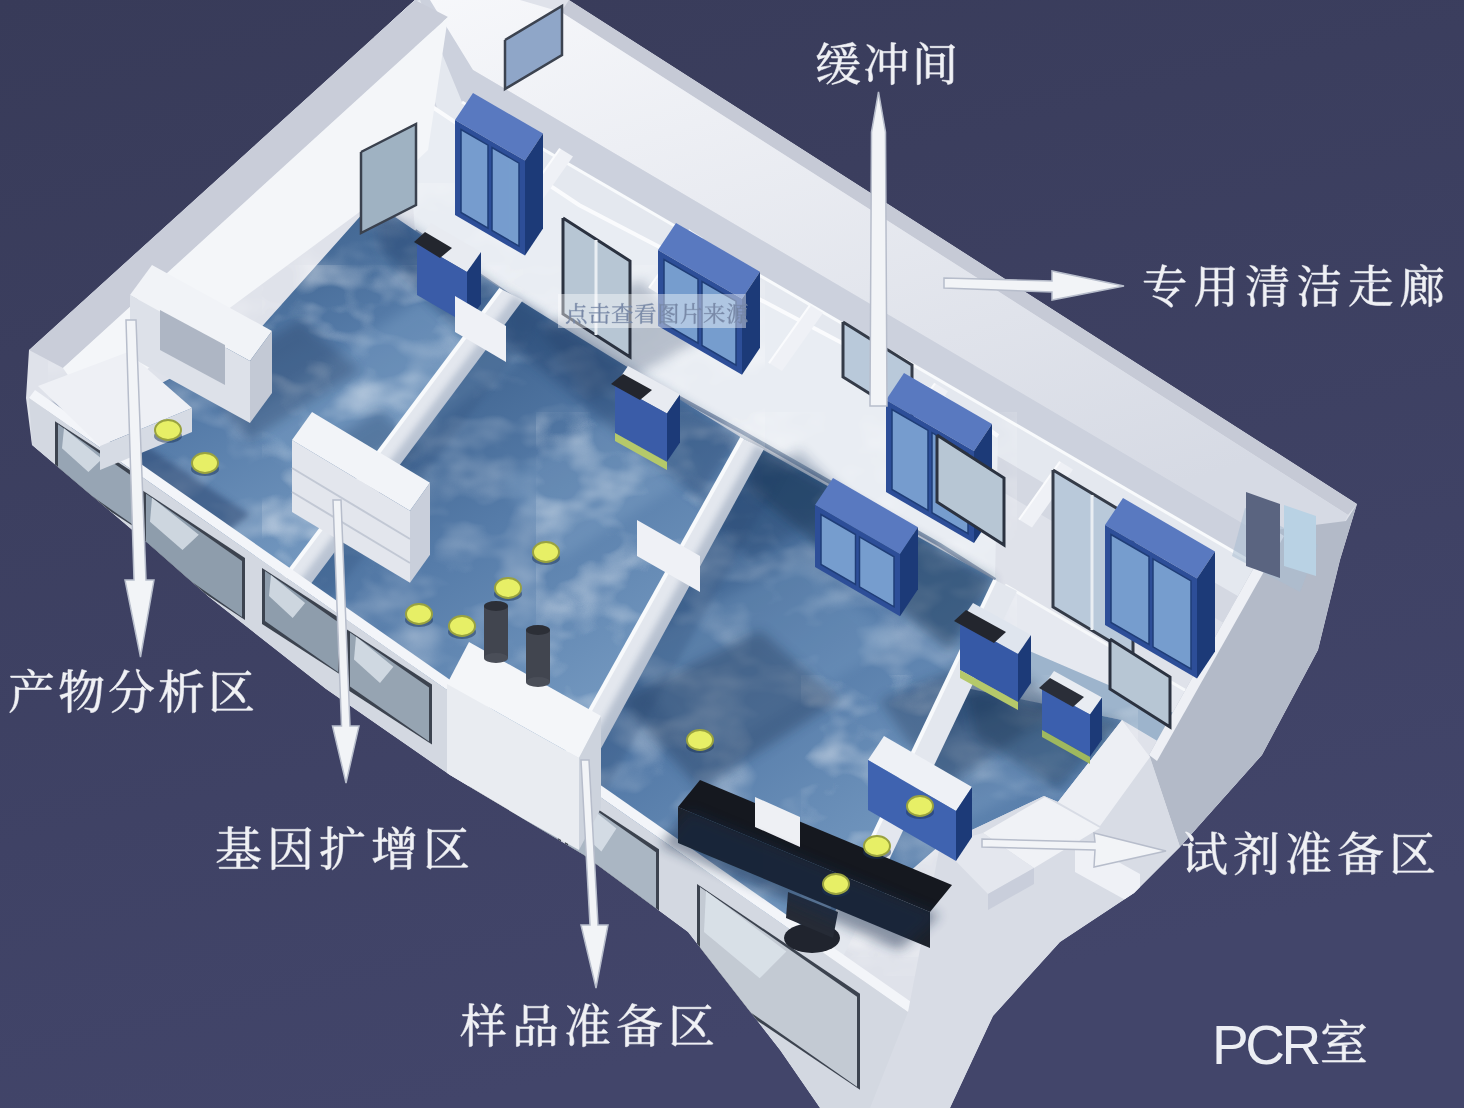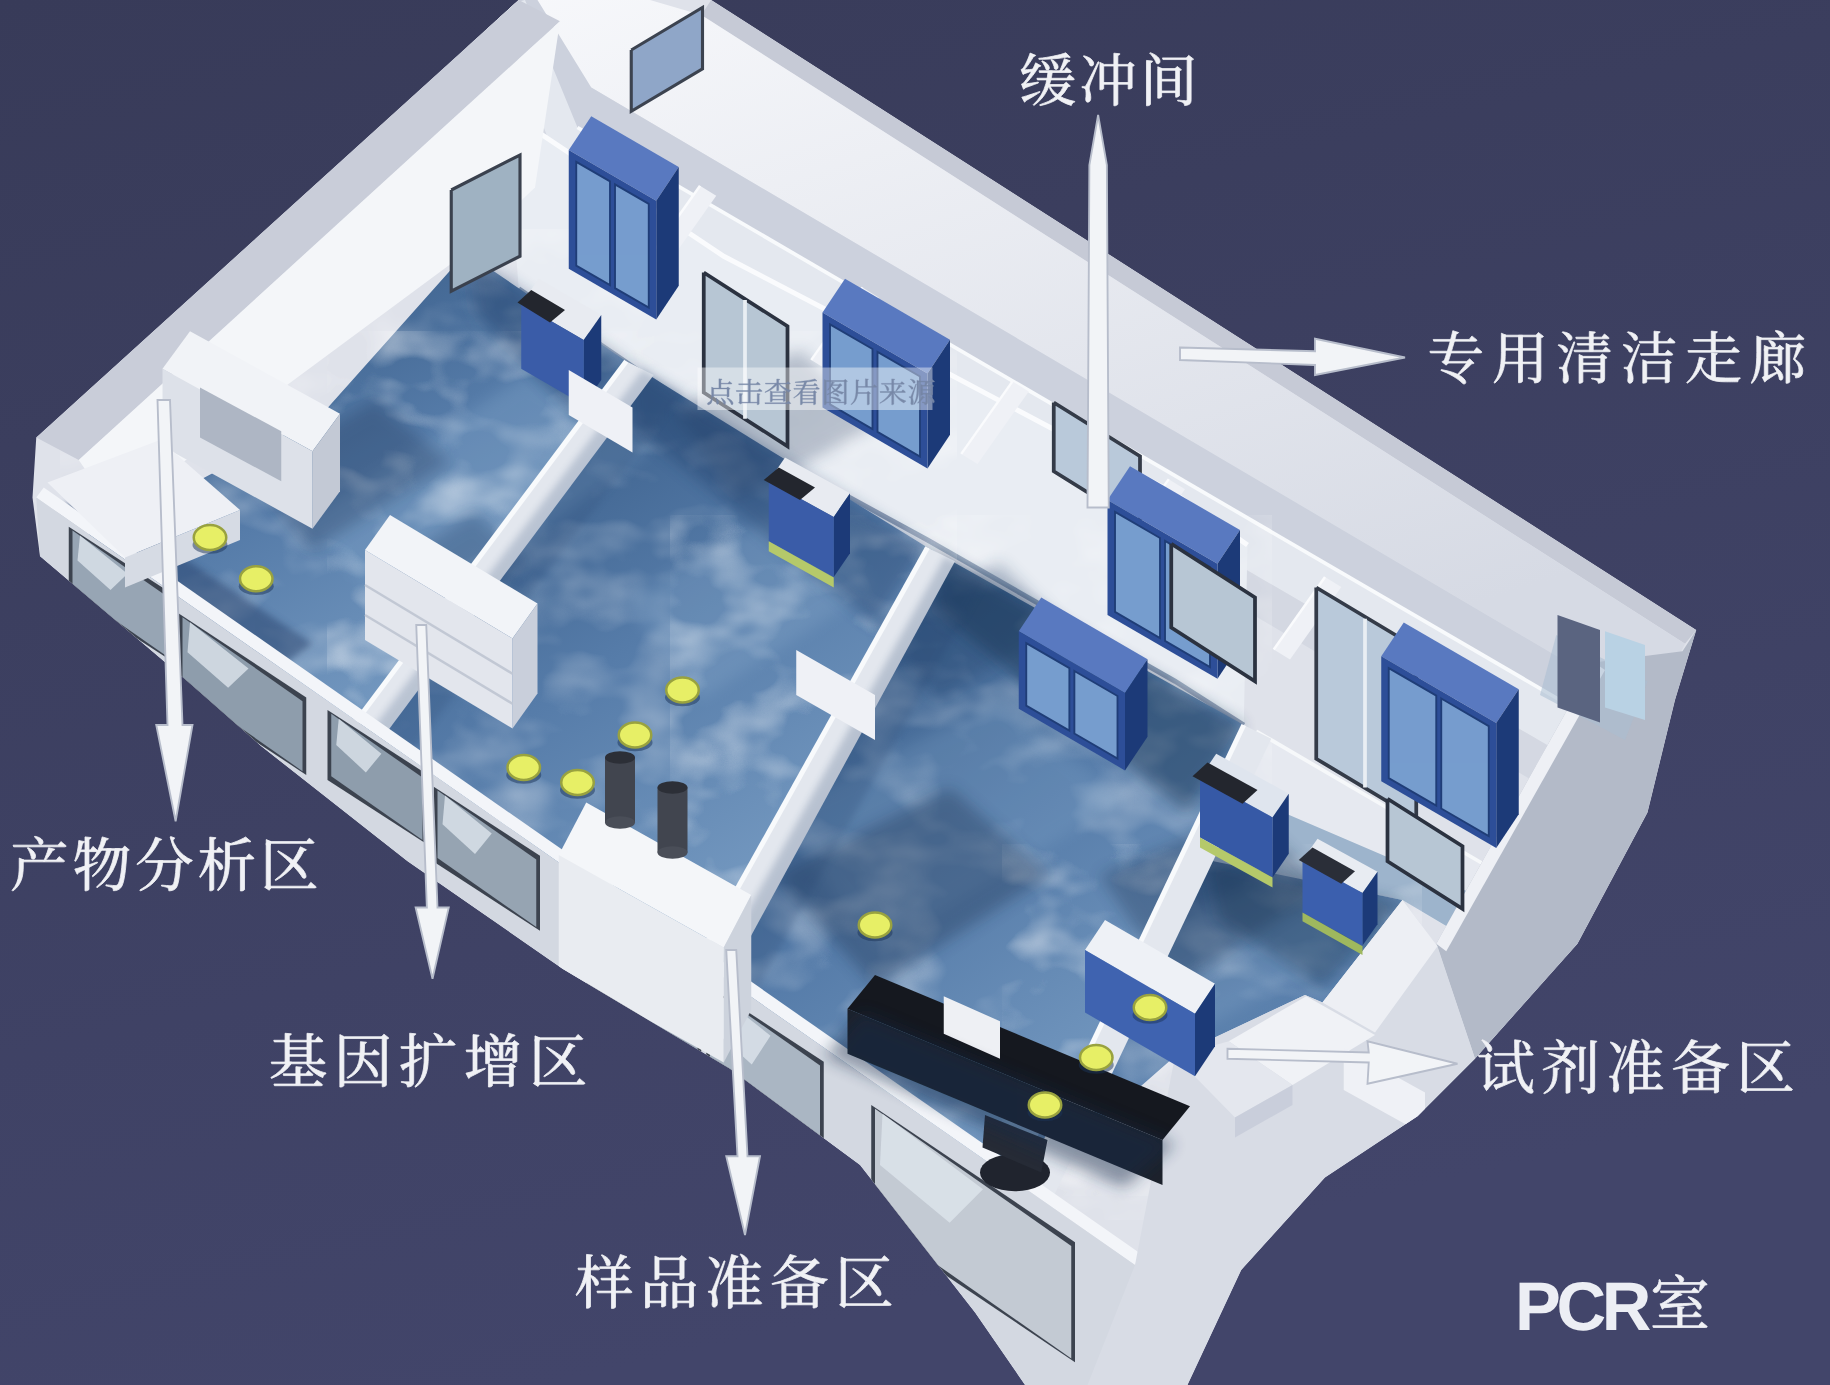--- a/index.html
+++ b/index.html
@@ -1,15 +1,15 @@
 <!DOCTYPE html>
 <html><head><meta charset="utf-8">
 <style>
 html,body{margin:0;padding:0;background:#3e4160;font-family:"Liberation Sans",sans-serif;}
-#wrap{width:1464px;height:1108px;overflow:hidden;font-weight:bold;}
+#wrap{width:1464px;height:1108px;overflow:hidden;}
 </style></head>
 <body>
 <div id="wrap">
 <svg xmlns="http://www.w3.org/2000/svg" width="1464" height="1108" viewBox="0 0 1464 1108">
 <defs>
 <linearGradient id="sky" x1="0" y1="0" x2="0.3" y2="1">
 <stop offset="0" stop-color="#383b59"></stop>
           <stop offset="1" stop-color="#42456a"></stop>
         </linearGradient>
 <linearGradient id="newall" x1="0" y1="0" x2="0.55" y2="1">

